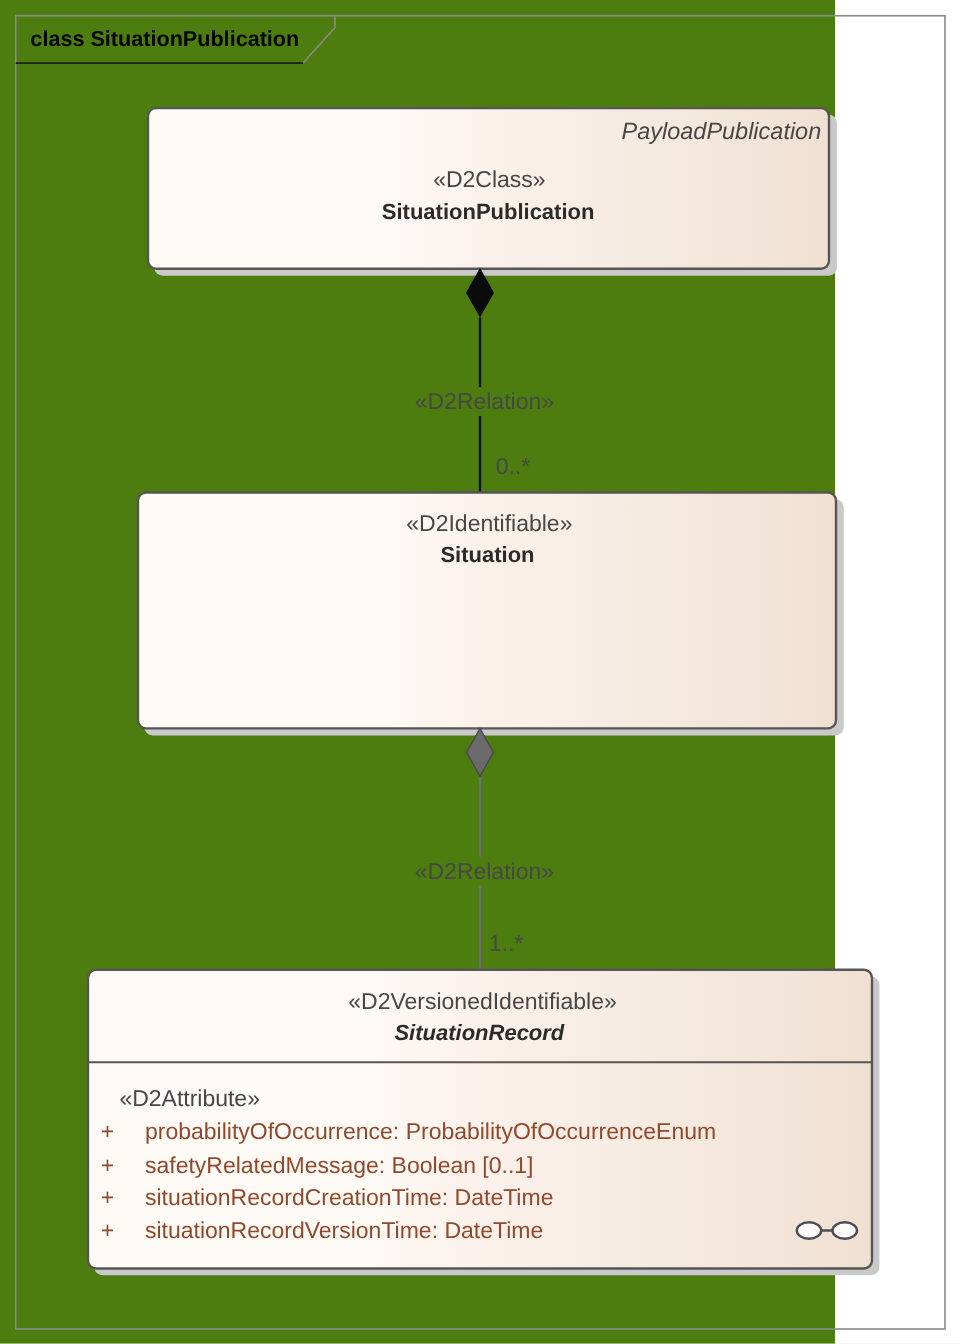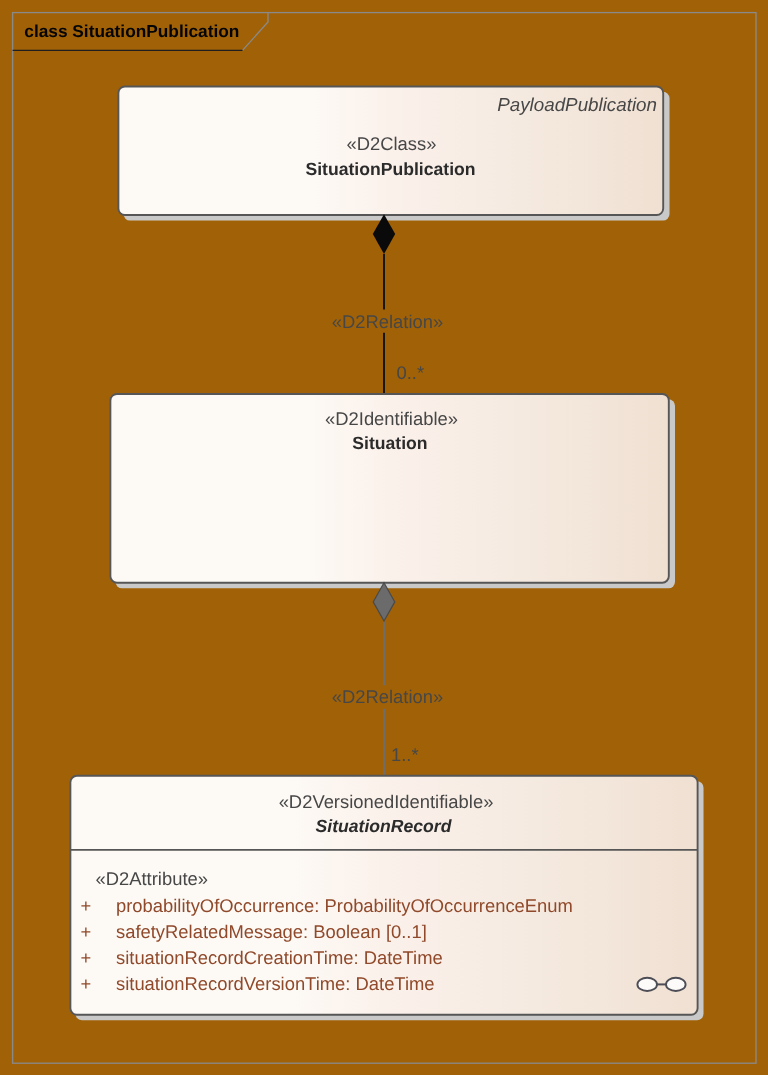--- a/index.html
+++ b/index.html
@@ -1,17 +1,17 @@
 <!DOCTYPE html>
 <html><head>
 <meta charset="utf-8">
 <style>
   html,body{margin:0;padding:0;background:#ffffff;}
   body{width:768px;height:1075px;overflow:hidden;font-family:"Liberation Sans",sans-serif;}
-  #root{position:relative;width:768px;height:1075px;background:#a16207;}
+  #root{position:relative;width:668px;height:1075px;background:#4d7c0f;}
   svg{display:block;}
   .txt{font-family:"Liberation Sans",sans-serif;}
   svg text{text-rendering:geometricPrecision;will-change:opacity;}
 </style>
 </head>
 <body>
 
 <div id="root">
   <svg width="768" height="1075" viewBox="0 0 768 1075">
     <defs>

